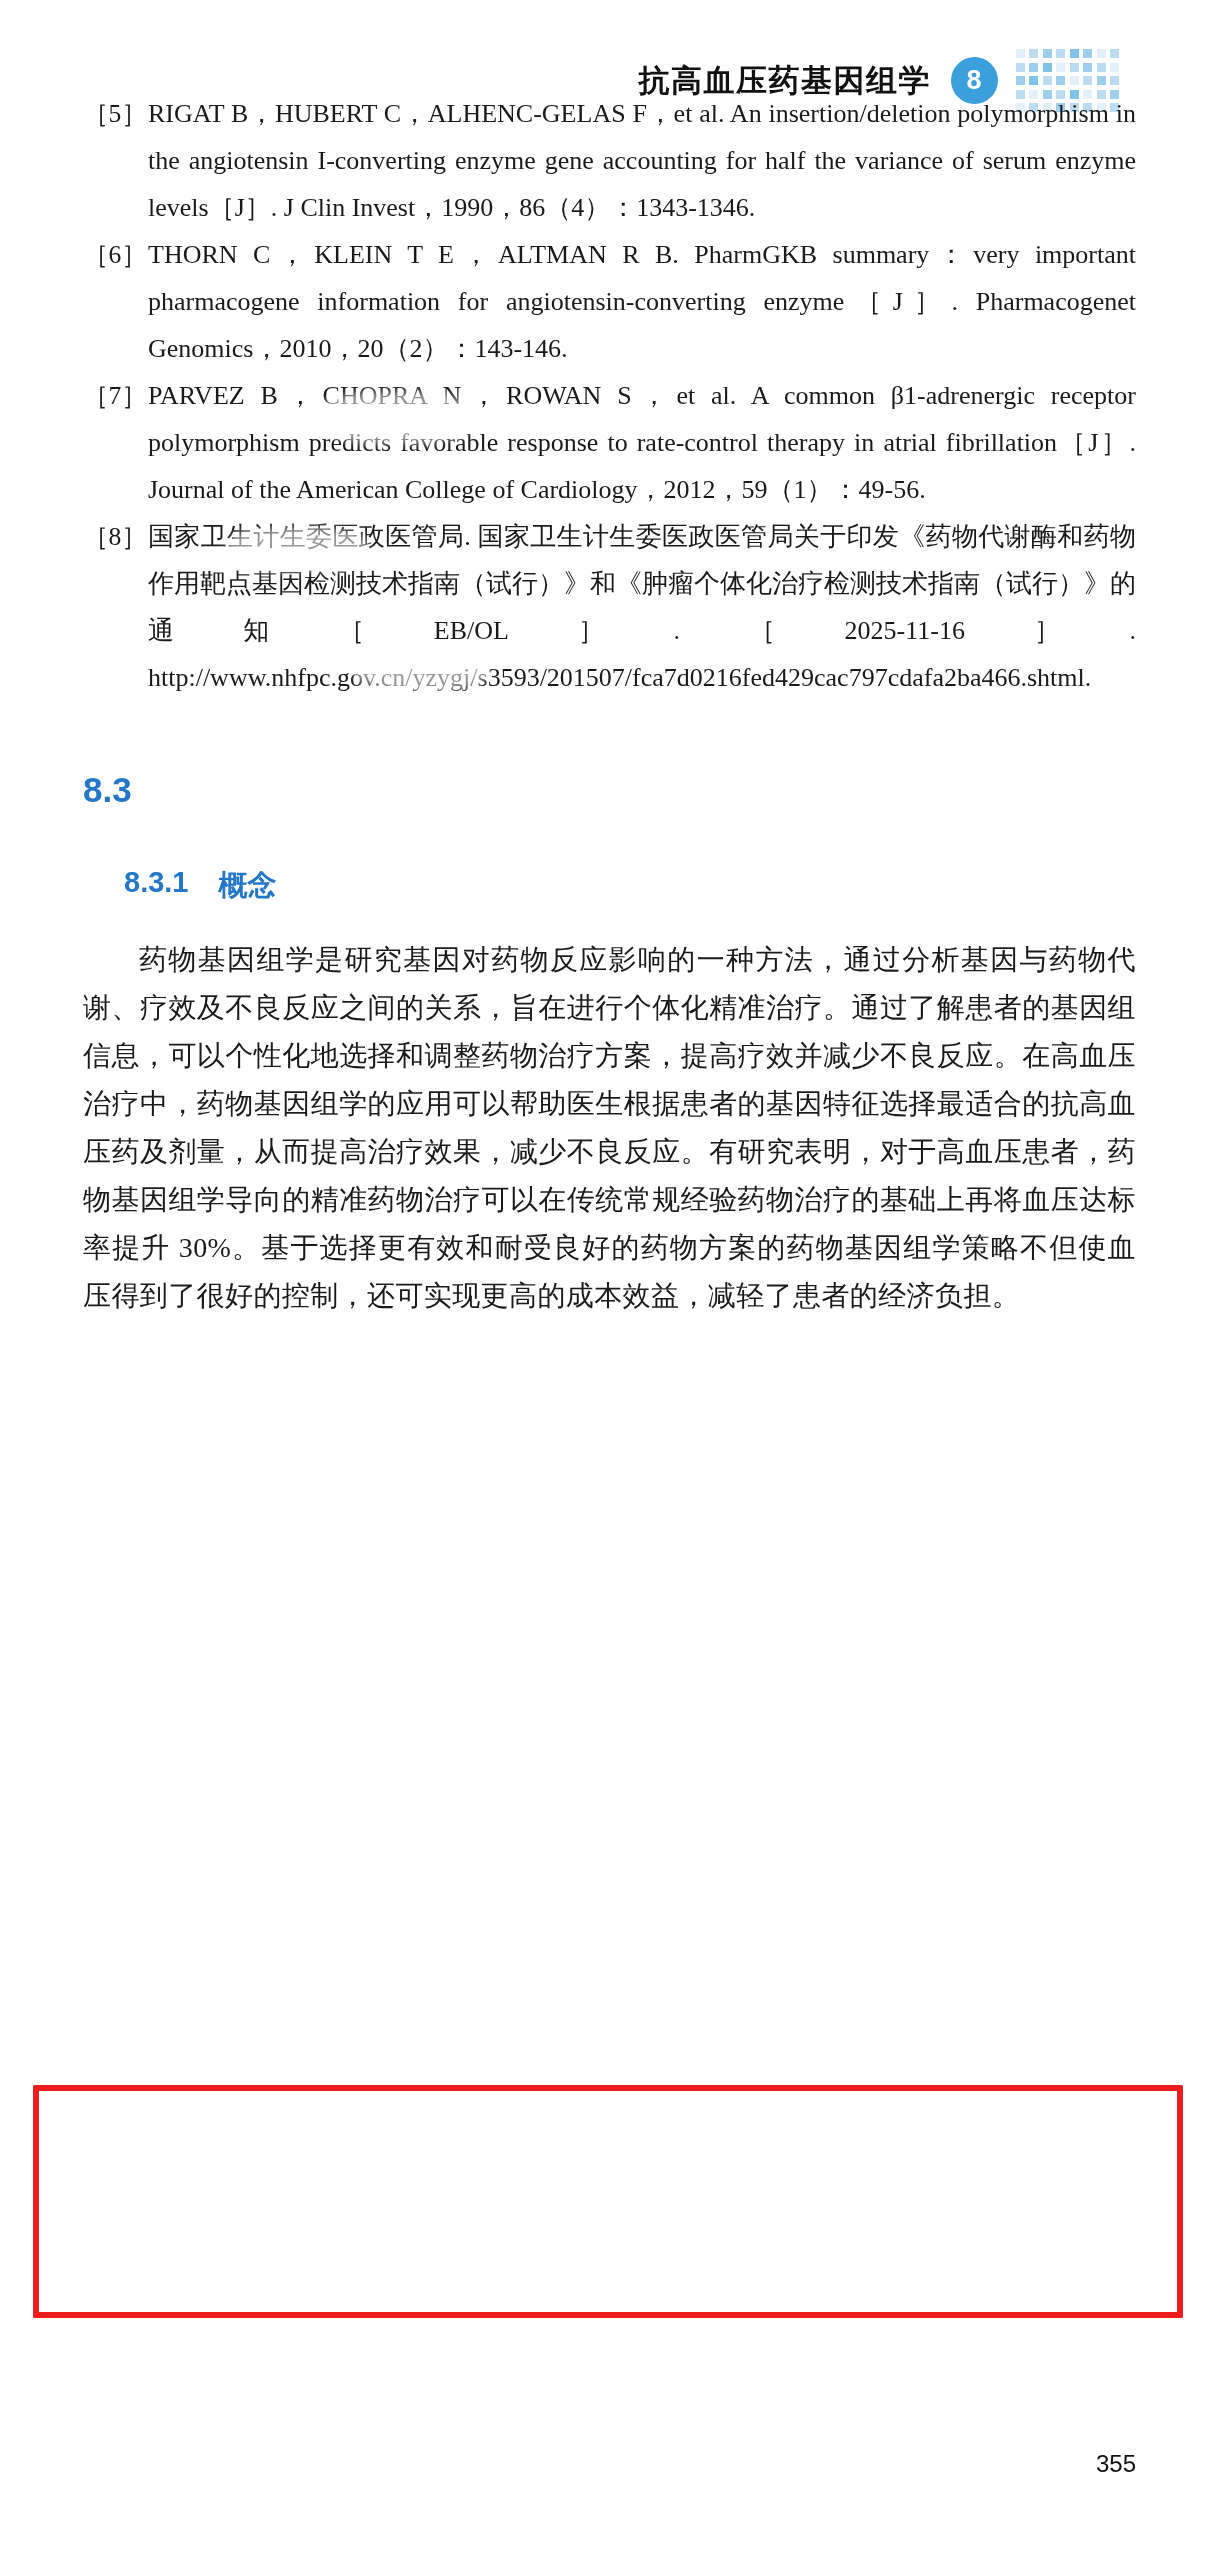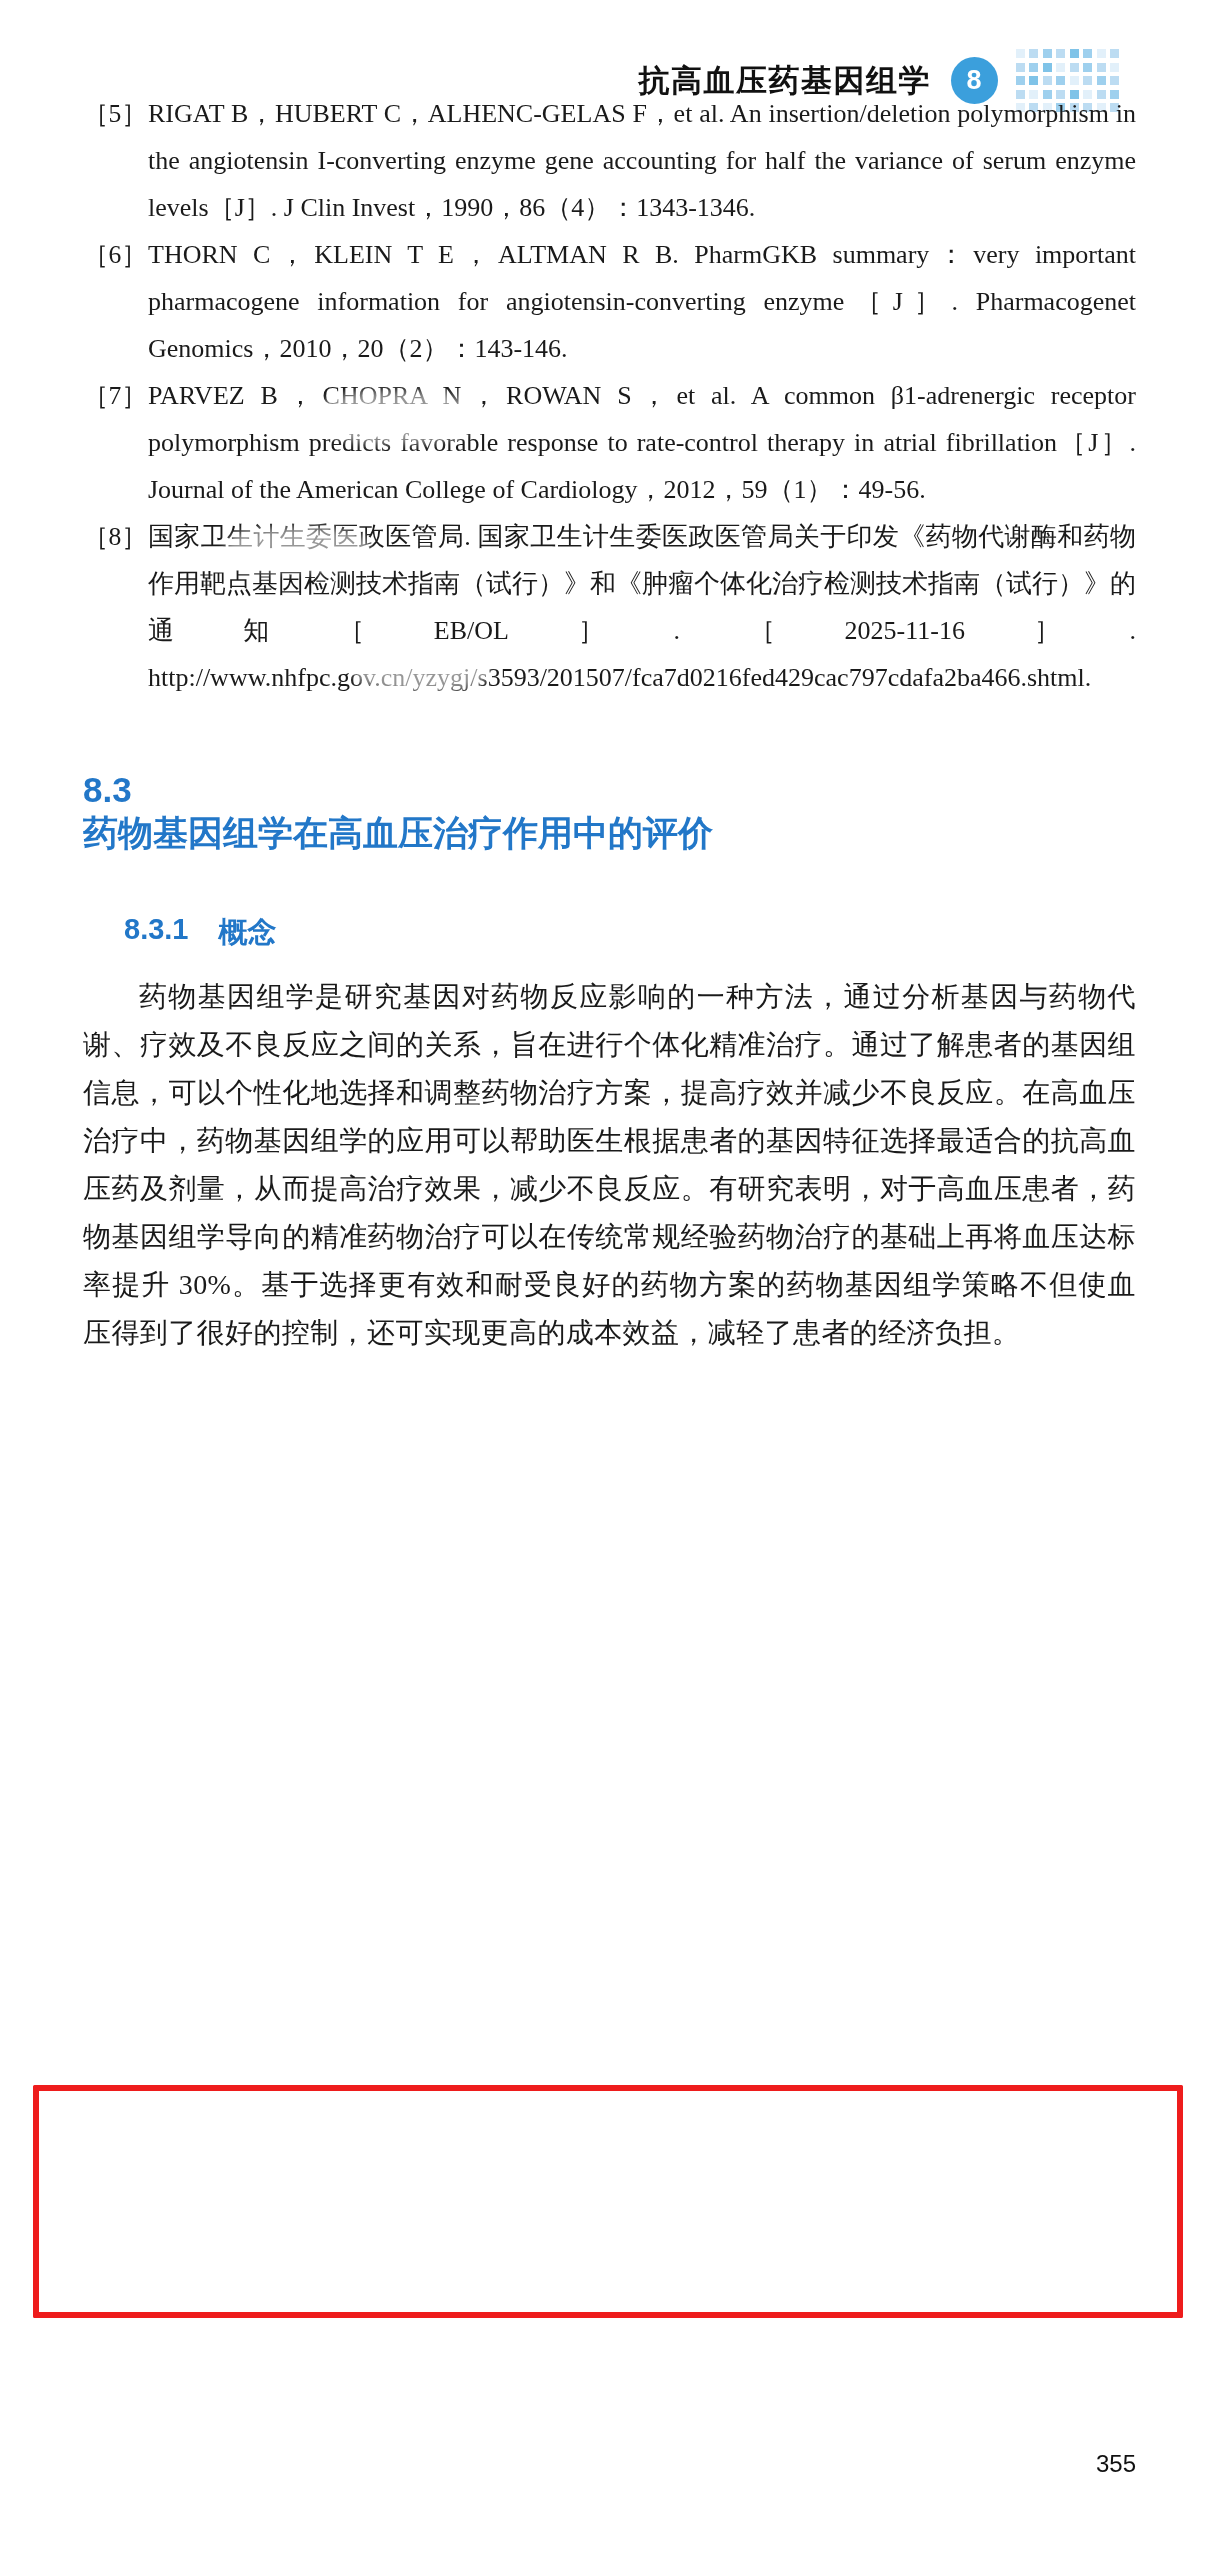--- a/index.html
+++ b/index.html
@@ -134,21 +134,21 @@
     display: flex;
     align-items: flex-start;
   }
   .h3 .num { margin-right: 30px; }
 
   
   .para {
     font-size: 28px;
     line-height: 48px;
     text-align: justify;
-    margin: 20px 0 0 0;
+    margin: 30px 0 0 0;
     text-indent: 56px;
     letter-spacing: 0.4px;
   }
 
   
   .highlight-box {
     position: absolute;
     left: 33px;
     right: 36px;
     top: 2085px;
@@ -244,21 +244,20 @@
 
       <div class="ref-item">
         <div class="ref-num">［8］</div>
         <div class="ref-body cjk">国家卫生计生委医政医管局. 国家卫生计生委医政医管局关于印发《药物代谢酶和药物作用靶点基因检测技术指南（试行）》和《肿瘤个体化治疗检测技术指南（试行）》的通知［EB/OL］.［2025-11-16］. http://www.nhfpc.gov.cn/yzygj/s3593/201507/fca7d0216fed429cac797cdafa2ba466.shtml.</div>
       </div>
 
     </div>
 
     <div class="h2">
       <span class="num">8.3</span>
-      <span>药物基因组学在高血压治疗作用中的评价</span>
     </div>
 
     <div class="h3">
       <span class="num">8.3.1</span>
       <span>概念</span>
     </div>
 
     <div class="para">药物基因组学是研究基因对药物反应影响的一种方法，通过分析基因与药物代谢、疗效及不良反应之间的关系，旨在进行个体化精准治疗。通过了解患者的基因组信息，可以个性化地选择和调整药物治疗方案，提高疗效并减少不良反应。在高血压治疗中，药物基因组学的应用可以帮助医生根据患者的基因特征选择最适合的抗高血压药及剂量，从而提高治疗效果，减少不良反应。有研究表明，对于高血压患者，药物基因组学导向的精准药物治疗可以在传统常规经验药物治疗的基础上再将血压达标率提升 30%。基于选择更有效和耐受良好的药物方案的药物基因组学策略不但使血压得到了很好的控制，还可实现更高的成本效益，减轻了患者的经济负担。</div>
 
   </div>

